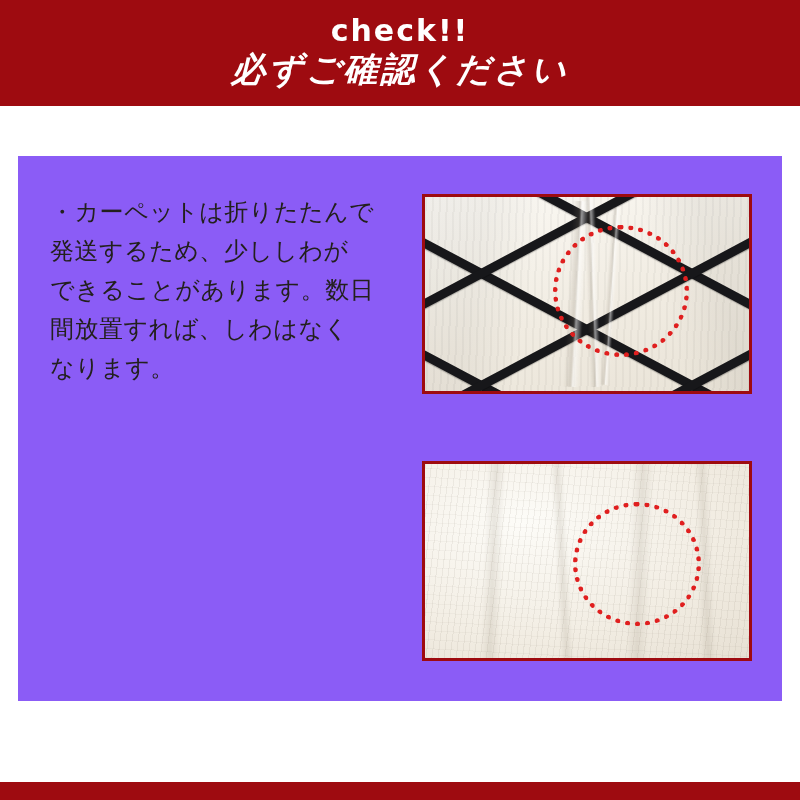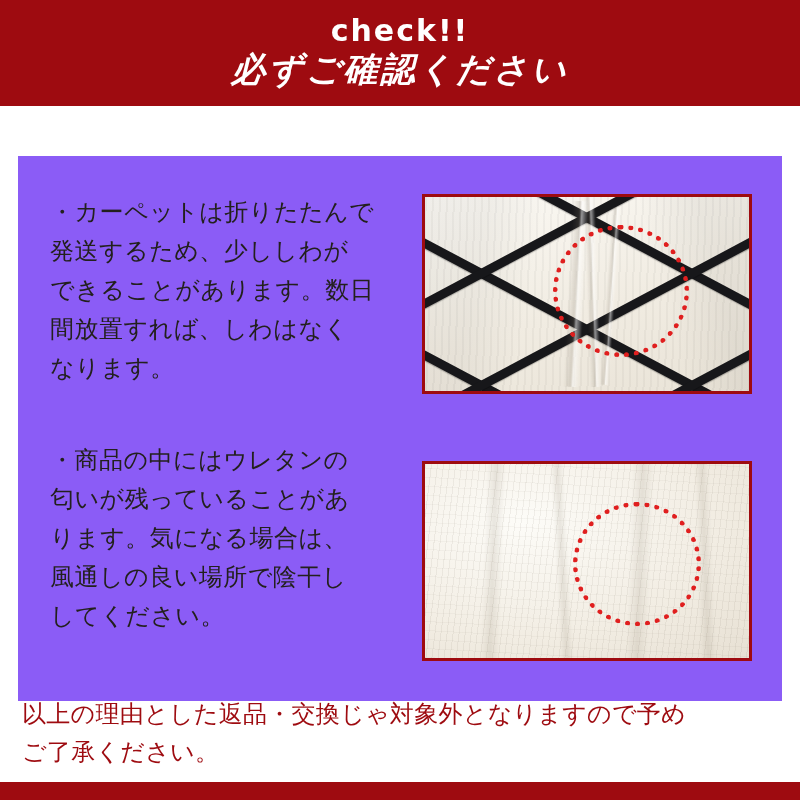--- a/index.html
+++ b/index.html
@@ -243,37 +243,30 @@
             <span class="l5"></span>
             <span class="l6"></span>
           </div>
           <div class="wrinkle wr1"></div>
           <div class="wrinkle wr2"></div>
           <div class="wrinkle wr3"></div>
         </div>
         <div class="dotted-circle dc1"></div>
       </div>
 
-      <div class="text-block text-block-2">・商品の中にはウレタンの
-匂いが残っていることがあ
-ります。気になる場合は、
-風通しの良い場所で陰干し
-してください。</div>
 
       <div class="photo photo-2">
         <div class="carpet-plain">
           <div class="fold fd1"></div>
           <div class="fold fd2"></div>
           <div class="fold fd3"></div>
           <div class="fold fd4"></div>
         </div>
         <div class="dotted-circle dc2"></div>
       </div>
 
     </div>
   </div>
 
-  <div class="footer">以上の理由とした返品・交換じゃ対象外となりますので予め
-ご了承ください。</div>
 
   <div class="bottom-bar"></div>
 
 </div>
 
 </body></html>

